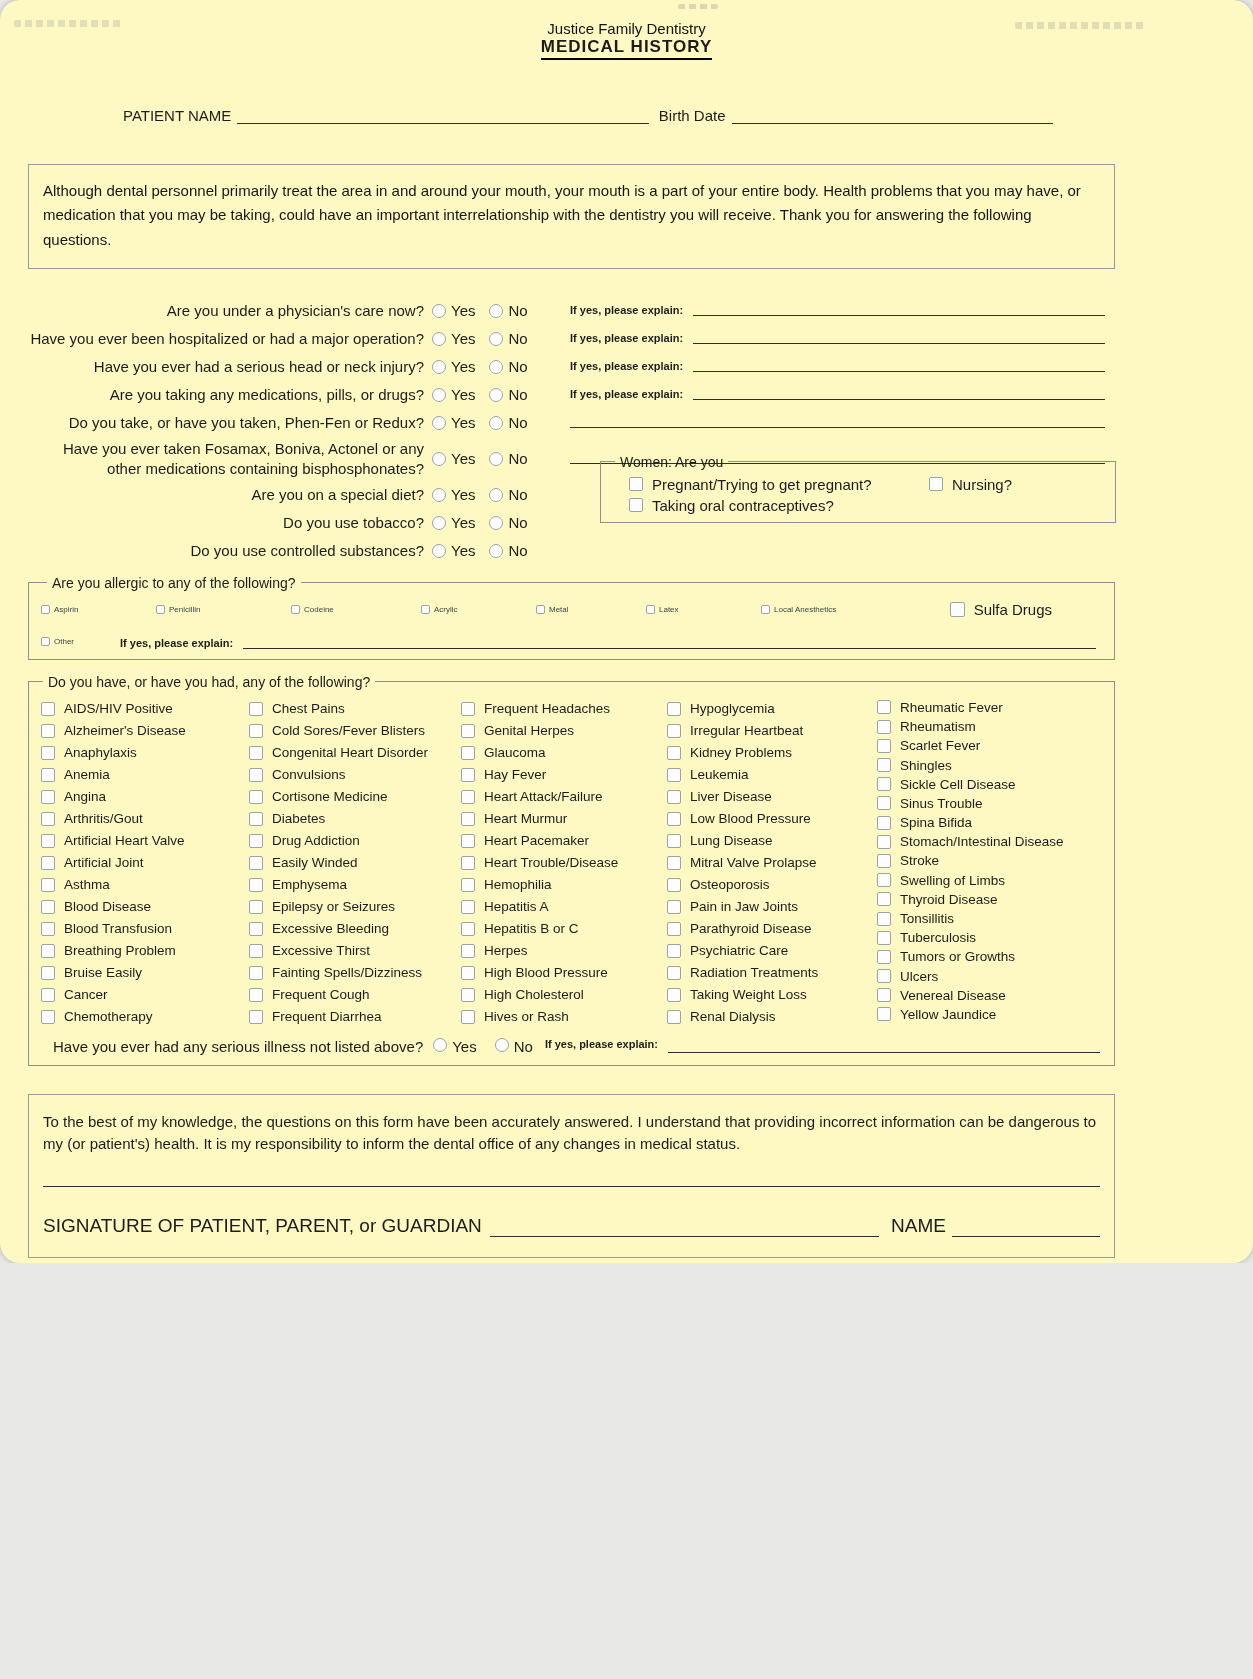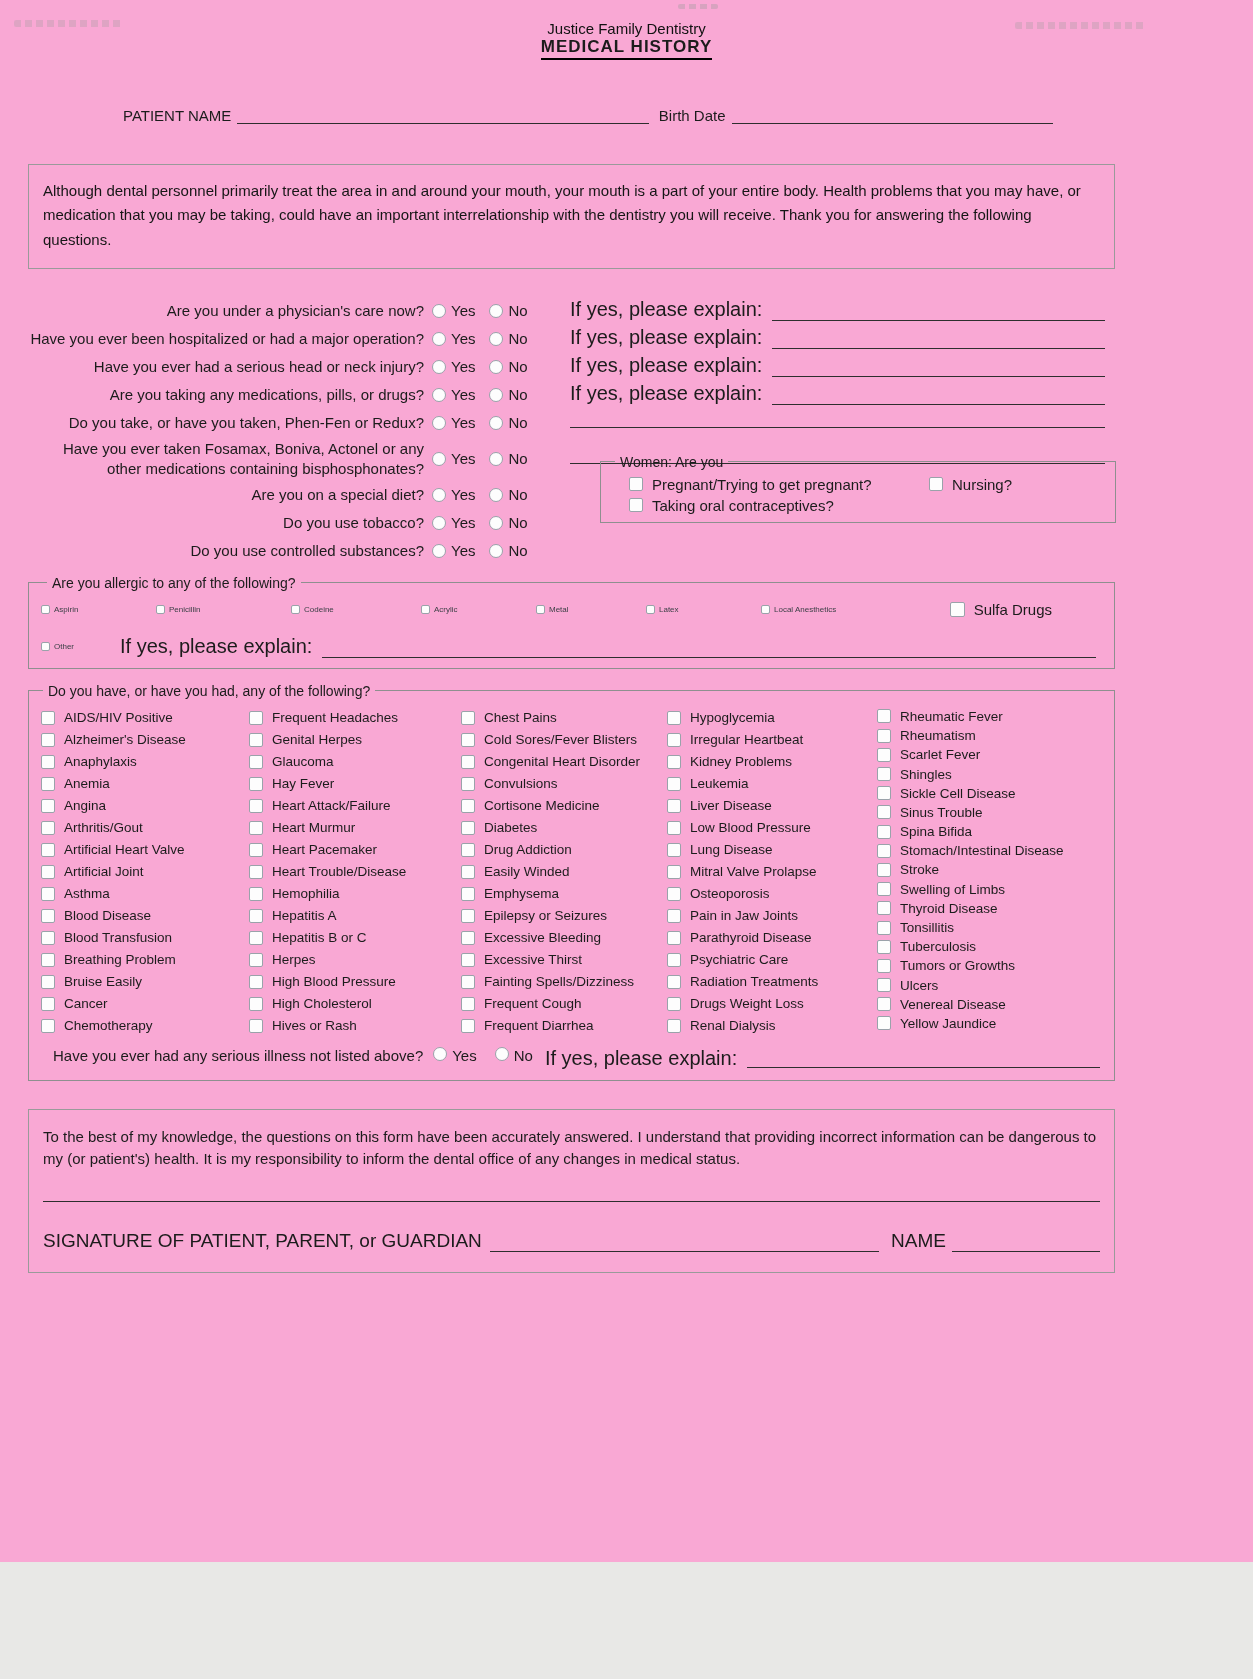--- a/index.html
+++ b/index.html
@@ -1,21 +1,22 @@
 <!DOCTYPE html>
 <html><head>
 <meta charset="utf-8">
 <style>
   * { margin:0; padding:0; box-sizing:border-box; }
   html,body { background:#e8e8e6; }
   body { font-family:"Liberation Sans", sans-serif; color:#1c1c1c; }
   .page {
-    position:relative; width:1253px; height:1562px; margin:0 auto;
-    background:#f9a8d4; overflow:hidden;
+    position:relative; width:1253px; height:1263px; margin:0 auto;
+    background:#fef9c3; overflow:hidden;
     box-shadow:0 0 6px rgba(0,0,0,.25);
+    border-radius:20px;
   }
   .artifact { position:absolute; opacity:.28; filter:blur(.6px); background:
     repeating-linear-gradient(90deg,#9a9a9a 0 7px, transparent 7px 11px); height:7px; border-radius:2px; }
   .clinic { text-align:center; padding-top:20px; font-size:15px; color:#111; }
   .title-wrap { text-align:center; }
   .title { display:inline-block; font-size:17px; font-weight:bold; letter-spacing:1px;
     border-bottom:2px solid #000; padding-bottom:1px; }
   .wrapper { margin-left:28px; width:1087px; }
   
   .patient-row { display:flex; align-items:flex-end; margin-top:46px; margin-left:95px; margin-right:62px; font-size:15px; }
@@ -30,21 +31,21 @@
   .questions { position:relative; margin-top:28px; }
   .q-row { display:flex; align-items:center; min-height:28px; }
   .q-row.tall { min-height:44px; }
   .q-label { width:404px; text-align:right; font-size:15px; line-height:1.35; padding-right:8px; }
   .q-radios { display:flex; align-items:center; width:126px; flex:none; }
   .radio { width:14px; height:14px; border:1.6px solid #9aa2aa; border-radius:50%;
     background:#fdfdfd; flex:none; }
   .radio-label { font-size:15px; margin:0 14px 0 5px; }
   .radio-label:last-child { margin-right:0; }
   .q-right { flex:1; display:flex; align-items:flex-end; margin-left:12px; padding-bottom:3px; }
-  .explain { font-size:20px; white-space:nowrap; margin-right:10px; }
+  .explain { font-size:11px; white-space:nowrap; margin-right:10px;font-weight:bold; }
   .q-right .wline { flex:1; height:14px; margin-right:10px; }
   
   .women-box { position:absolute; left:572px; top:157px; width:516px; border:1.5px solid #8f8f8f;
     padding:2px 10px 8px 10px; background:transparent; }
   .women-box legend { font-size:14px; padding:0 5px; margin-left:4px; }
   .women-row { display:flex; align-items:center; margin-top:4px; }
   .w-item { display:flex; align-items:center; font-size:15px; }
   .w-item .checkbox { margin-right:9px; }
   .women-row .w-item:first-child { width:300px; margin-left:18px; }
   .checkbox { width:14px; height:14px; border:1.6px solid #9aa2aa; border-radius:2px;
@@ -364,20 +365,82 @@
               <span class="check-label">Cancer</span>
             </div>
             <div class="check-row">
               <span class="checkbox"></span>
               <span class="check-label">Chemotherapy</span>
             </div>
           </div>
         <div class="cond-col">
             <div class="check-row">
               <span class="checkbox"></span>
+              <span class="check-label">Chest Pains</span>
+            </div>
+            <div class="check-row">
+              <span class="checkbox"></span>
+              <span class="check-label">Cold Sores/Fever Blisters</span>
+            </div>
+            <div class="check-row">
+              <span class="checkbox"></span>
+              <span class="check-label">Congenital Heart Disorder</span>
+            </div>
+            <div class="check-row">
+              <span class="checkbox"></span>
+              <span class="check-label">Convulsions</span>
+            </div>
+            <div class="check-row">
+              <span class="checkbox"></span>
+              <span class="check-label">Cortisone Medicine</span>
+            </div>
+            <div class="check-row">
+              <span class="checkbox"></span>
+              <span class="check-label">Diabetes</span>
+            </div>
+            <div class="check-row">
+              <span class="checkbox"></span>
+              <span class="check-label">Drug Addiction</span>
+            </div>
+            <div class="check-row">
+              <span class="checkbox"></span>
+              <span class="check-label">Easily Winded</span>
+            </div>
+            <div class="check-row">
+              <span class="checkbox"></span>
+              <span class="check-label">Emphysema</span>
+            </div>
+            <div class="check-row">
+              <span class="checkbox"></span>
+              <span class="check-label">Epilepsy or Seizures</span>
+            </div>
+            <div class="check-row">
+              <span class="checkbox"></span>
+              <span class="check-label">Excessive Bleeding</span>
+            </div>
+            <div class="check-row">
+              <span class="checkbox"></span>
+              <span class="check-label">Excessive Thirst</span>
+            </div>
+            <div class="check-row">
+              <span class="checkbox"></span>
+              <span class="check-label">Fainting Spells/Dizziness</span>
+            </div>
+            <div class="check-row">
+              <span class="checkbox"></span>
+              <span class="check-label">Frequent Cough</span>
+            </div>
+            <div class="check-row">
+              <span class="checkbox"></span>
+              <span class="check-label">Frequent Diarrhea</span>
+            </div>
+          </div>
+        <div class="cond-col">
+            <div class="check-row">
+              <span class="checkbox"></span>
               <span class="check-label">Frequent Headaches</span>
             </div>
             <div class="check-row">
               <span class="checkbox"></span>
               <span class="check-label">Genital Herpes</span>
             </div>
             <div class="check-row">
               <span class="checkbox"></span>
               <span class="check-label">Glaucoma</span>
             </div>
@@ -426,82 +489,20 @@
               <span class="check-label">High Cholesterol</span>
             </div>
             <div class="check-row">
               <span class="checkbox"></span>
               <span class="check-label">Hives or Rash</span>
             </div>
           </div>
         <div class="cond-col">
             <div class="check-row">
               <span class="checkbox"></span>
-              <span class="check-label">Chest Pains</span>
-            </div>
-            <div class="check-row">
-              <span class="checkbox"></span>
-              <span class="check-label">Cold Sores/Fever Blisters</span>
-            </div>
-            <div class="check-row">
-              <span class="checkbox"></span>
-              <span class="check-label">Congenital Heart Disorder</span>
-            </div>
-            <div class="check-row">
-              <span class="checkbox"></span>
-              <span class="check-label">Convulsions</span>
-            </div>
-            <div class="check-row">
-              <span class="checkbox"></span>
-              <span class="check-label">Cortisone Medicine</span>
-            </div>
-            <div class="check-row">
-              <span class="checkbox"></span>
-              <span class="check-label">Diabetes</span>
-            </div>
-            <div class="check-row">
-              <span class="checkbox"></span>
-              <span class="check-label">Drug Addiction</span>
-            </div>
-            <div class="check-row">
-              <span class="checkbox"></span>
-              <span class="check-label">Easily Winded</span>
-            </div>
-            <div class="check-row">
-              <span class="checkbox"></span>
-              <span class="check-label">Emphysema</span>
-            </div>
-            <div class="check-row">
-              <span class="checkbox"></span>
-              <span class="check-label">Epilepsy or Seizures</span>
-            </div>
-            <div class="check-row">
-              <span class="checkbox"></span>
-              <span class="check-label">Excessive Bleeding</span>
-            </div>
-            <div class="check-row">
-              <span class="checkbox"></span>
-              <span class="check-label">Excessive Thirst</span>
-            </div>
-            <div class="check-row">
-              <span class="checkbox"></span>
-              <span class="check-label">Fainting Spells/Dizziness</span>
-            </div>
-            <div class="check-row">
-              <span class="checkbox"></span>
-              <span class="check-label">Frequent Cough</span>
-            </div>
-            <div class="check-row">
-              <span class="checkbox"></span>
-              <span class="check-label">Frequent Diarrhea</span>
-            </div>
-          </div>
-        <div class="cond-col">
-            <div class="check-row">
-              <span class="checkbox"></span>
               <span class="check-label">Hypoglycemia</span>
             </div>
             <div class="check-row">
               <span class="checkbox"></span>
               <span class="check-label">Irregular Heartbeat</span>
             </div>
             <div class="check-row">
               <span class="checkbox"></span>
               <span class="check-label">Kidney Problems</span>
             </div>
@@ -540,21 +541,21 @@
             <div class="check-row">
               <span class="checkbox"></span>
               <span class="check-label">Psychiatric Care</span>
             </div>
             <div class="check-row">
               <span class="checkbox"></span>
               <span class="check-label">Radiation Treatments</span>
             </div>
             <div class="check-row">
               <span class="checkbox"></span>
-              <span class="check-label">Drugs Weight Loss</span>
+              <span class="check-label">Taking Weight Loss</span>
             </div>
             <div class="check-row">
               <span class="checkbox"></span>
               <span class="check-label">Renal Dialysis</span>
             </div>
           </div>
         <div class="cond-col tight">
             <div class="check-row">
               <span class="checkbox"></span>
               <span class="check-label">Rheumatic Fever</span>

